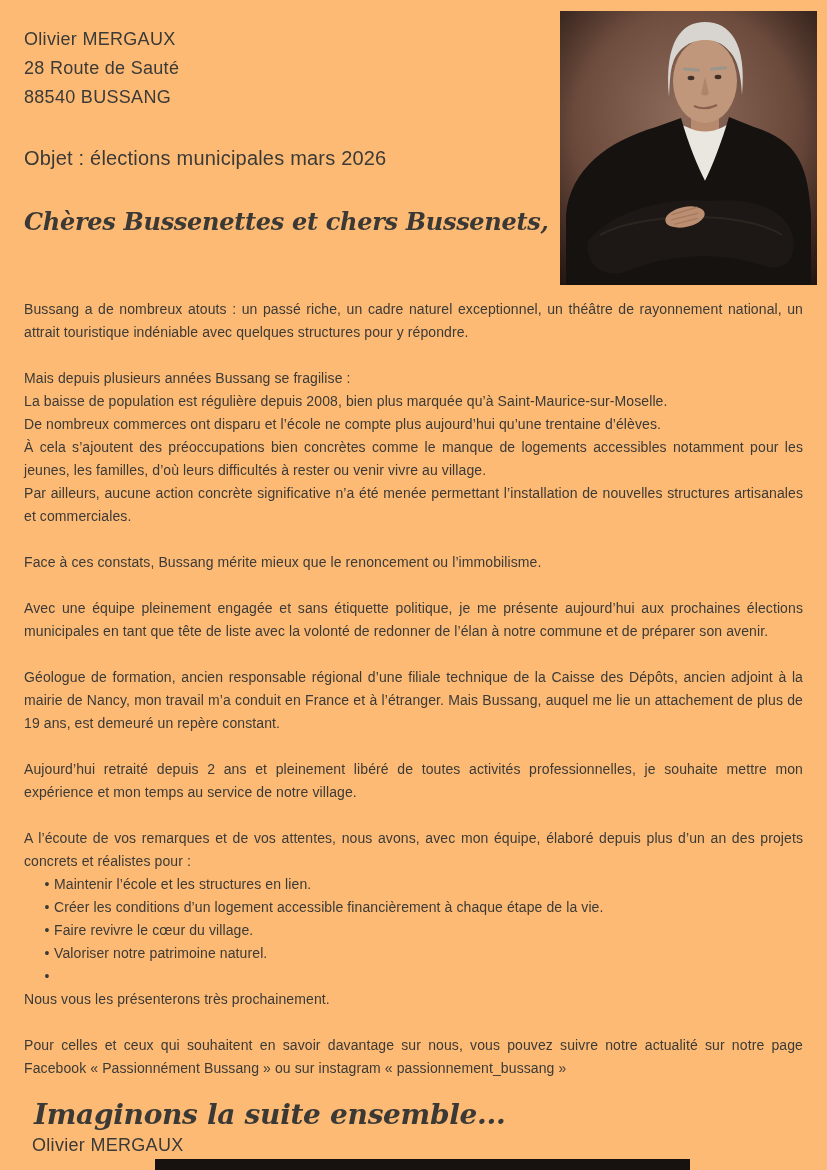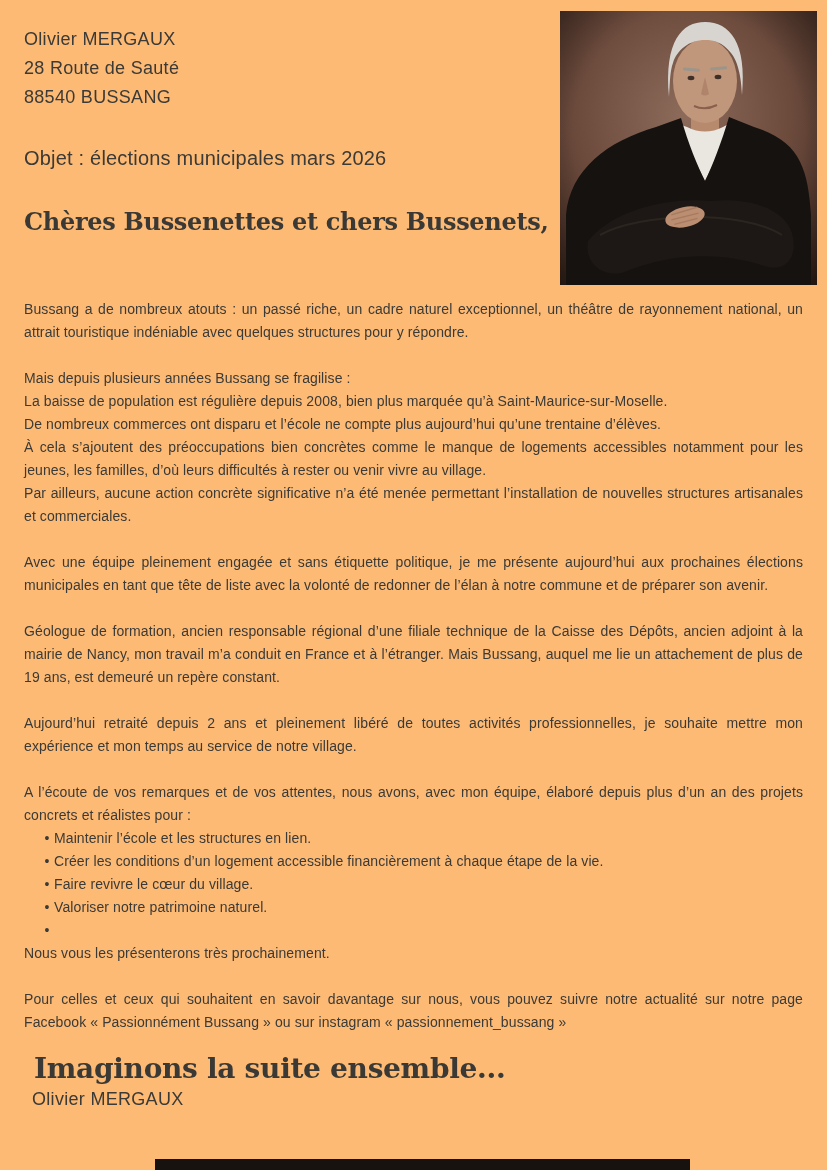--- a/index.html
+++ b/index.html
@@ -23,20 +23,21 @@
   }
   .subject {
     position: absolute;
     top: 147px;
     left: 24px;
     font-size: 20px;
     letter-spacing: 0.2px;
   }
   .script {
     font-family: "DejaVu Serif", serif;
+    font-style: italic;
     font-weight: bold;
     color: #3A3935;
   }
   .greeting {
     position: absolute;
     top: 207px;
     left: 24px;
     font-size: 24px;
     letter-spacing: -0.3px;
   }
@@ -151,20 +152,21 @@
     </svg>
   </div>
 
   <div class="content">
     <p>Bussang a de nombreux atouts : un passé riche, un cadre naturel exceptionnel, un théâtre de rayonnement national, un attrait touristique indéniable avec quelques structures pour y répondre.</p>
     <p>Mais depuis plusieurs années Bussang se fragilise :
 La baisse de population est régulière depuis 2008, bien plus marquée qu’à Saint-Maurice-sur-Moselle.
 De nombreux commerces ont disparu et l’école ne compte plus aujourd’hui qu’une trentaine d’élèves.
 À cela s’ajoutent des préoccupations bien concrètes comme le manque de logements accessibles notamment pour les jeunes, les familles, d’où leurs difficultés à rester ou venir vivre au village.
 Par ailleurs, aucune action concrète significative n’a été menée permettant l’installation de nouvelles structures artisanales et commerciales.</p>
+    <p>Face à ces constats, Bussang mérite mieux que le renoncement ou l’immobilisme.</p>
     <p>Avec une équipe pleinement engagée et sans étiquette politique, je me présente aujourd’hui aux prochaines élections municipales en tant que tête de liste avec la volonté de redonner de l’élan à notre commune et de préparer son avenir.</p>
     <p>Géologue de formation, ancien responsable régional d’une filiale technique de la Caisse des Dépôts, ancien adjoint à la mairie de Nancy, mon travail m’a conduit en France et à l’étranger. Mais Bussang, auquel me lie un attachement de plus de 19 ans, est demeuré un repère constant.</p>
     <p>Aujourd’hui retraité depuis 2 ans et pleinement libéré de toutes activités professionnelles, je souhaite mettre mon expérience et mon temps au service de notre village.</p>
     <p class="tight">A l’écoute de vos remarques et de vos attentes, nous avons, avec mon équipe, élaboré depuis plus d’un an des projets concrets et réalistes pour :</p>
     <ul class="projects">
       <li>
         <span class="dot">•</span>
         <span>Maintenir l’école et les structures en lien.</span>
       </li>
       <li>

